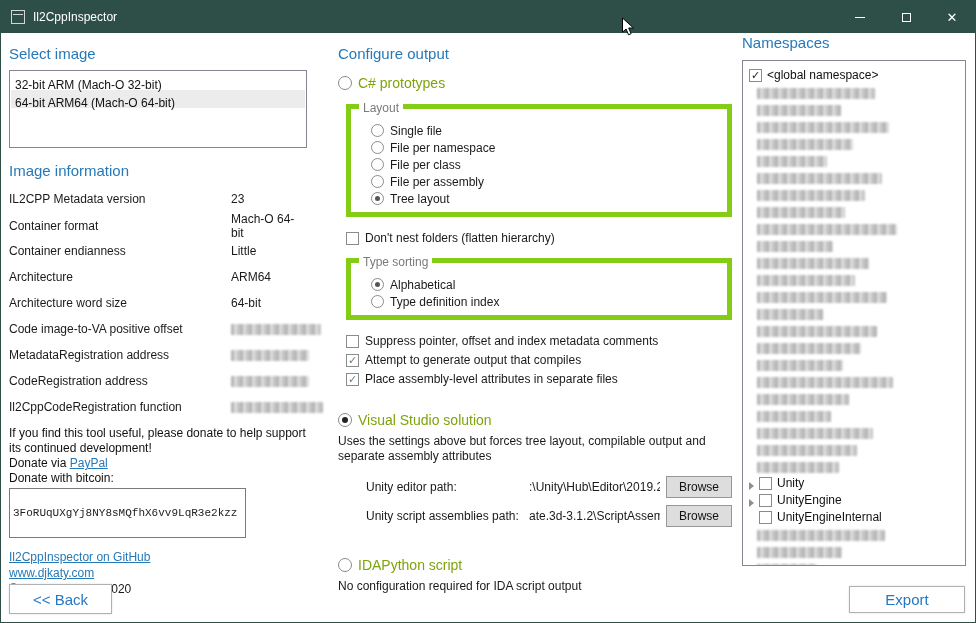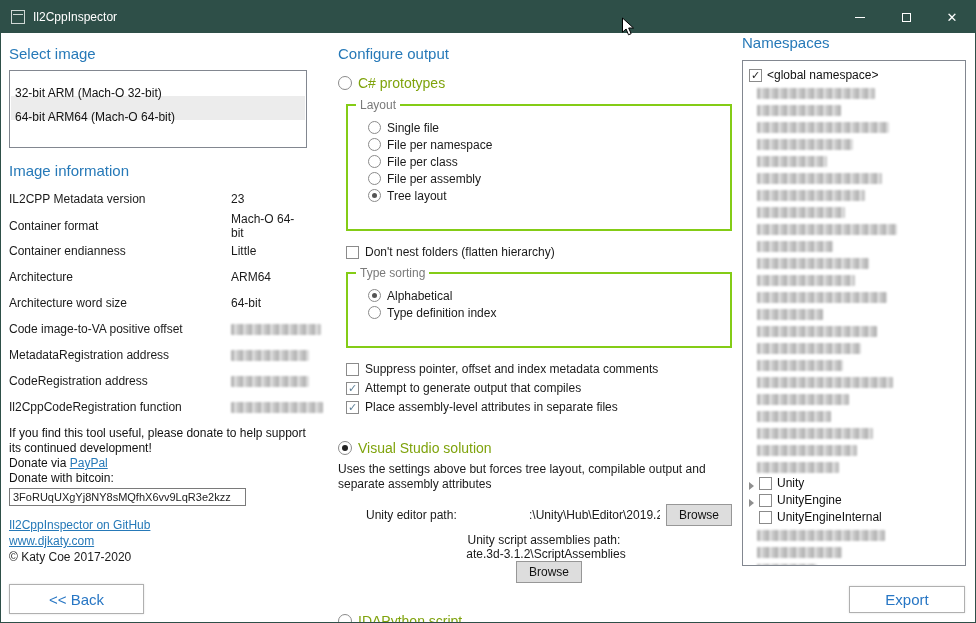--- a/index.html
+++ b/index.html
@@ -37,39 +37,39 @@
   .cb.black { color:#222; }
   .opt-row { display:flex; align-items:center; gap:6px; height:15px; }
   .opt-label { font-size:12px; color:#1a1a1a; }
   .redacted { display:inline-block; height:11px; border-radius:1px; flex:none;
               background:repeating-linear-gradient(90deg,#b5b5b5 0 3px,#dcdcdc 3px 6px,#c6c6c6 6px 9px);
               filter:blur(1.1px); }
 
   
   .col-left { position:absolute; left:8px; top:12px; width:298px; }
   .listbox { border:1px solid #828790; height:78px; margin-top:8px; padding:1px; overflow:hidden; background:#fff; }
-  .lb-item { height:18px; line-height:18px; padding:12px 4px; white-space:nowrap; }
+  .lb-item { height:18px; line-height:18px; padding:4px 4px; white-space:nowrap; }
   .lb-item.sel { background:#ececec; }
   .img-info-h { margin-top:14px; }
   .info-table { margin-top:7px; }
   .info-row { display:grid; grid-template-columns:222px 1fr; align-items:center; height:26px; }
   .info-key { color:#1a1a1a; }
   .info-value { color:#1a1a1a; }
   .donate { margin-top:6px; line-height:15px; }
   .donate-line { line-height:15px; }
-  .btc-input { display:block; width:237px; border:1px solid #7a7a7a; font-family:Liberation Sans, sans-serif;
-               font-size:11px; padding:2px 3px; margin-top:2px; color:#222; }
+  .btc-input { display:block; width:237px; border:1px solid #7a7a7a; font-family:Liberation Mono, monospace;
+               font-size:11px; padding:18px 3px; margin-top:2px; color:#222; }
   .links { margin-top:11px; line-height:16px; }
   .copyright { color:#1a1a1a; line-height:16px; }
 
   
   .col-mid { position:absolute; left:337px; top:12px; width:394px; }
   .mode-row { display:flex; align-items:center; gap:6px; margin-top:13px; }
   .mode-row .rb { width:14px; height:14px; }
-  .gbox { border:2px solid #84cc16; margin:13px 0 14px 8px; padding:12px 10px 24px 10px; position:relative; }
+  .gbox { border:5px solid #84cc16; margin:13px 0 14px 8px; padding:12px 10px 4px 10px; position:relative; }
   .gbox-label { position:absolute; top:-8px; left:8px; background:#fff; padding:0 4px; color:#7a7a7a; font-size:12px; }
   .gbox .opt-row { margin:2px 0 2px 10px; }
   .chk-row { display:flex; align-items:center; gap:6px; margin:14px 0 0 8px; }
   .chk-row.tight { margin-top:5px; }
   .mode-desc { margin-top:6px; line-height:15px; color:#1a1a1a; }
   .path-row { display:flex; align-items:center; margin:12px 0 0 28px; }
   .path-label { width:163px; flex:none; color:#1a1a1a; }
   .path-value { flex:1; text-align:right; margin-right:6px; white-space:nowrap; overflow:hidden; color:#1a1a1a; }
   .browse-btn { width:66px; height:22px; background:#dddddd; border:1px solid #979797; font-family:"Liberation Sans",sans-serif;
                 font-size:12px; color:#111; }
@@ -81,21 +81,21 @@
   .ns-row { height:17px; display:flex; align-items:flex-end; padding-left:6px; }
   .ns-row .redacted { margin-left:8px; }
   .ns-label { margin-left:5px; white-space:nowrap; }
   .tri { width:0; height:0; border-left:5px solid #8f8f8f; border-top:4px solid transparent;
          border-bottom:4px solid transparent; margin-right:5px; flex:none; }
   .tri-spacer { width:10px; flex:none; }
 
   
   .big-btn { position:absolute; background:#fff; border:1px solid #b0b0b0; color:#2776c4; font-size:15px;
              font-family:"Liberation Sans",sans-serif; box-shadow:0 0 2px rgba(0,0,0,.12); }
-  .back-btn { left:8px; bottom:8px; width:135px; height:30px; }
+  .back-btn { left:8px; bottom:8px; width:103px; height:30px; }
   .export-btn { right:10px; bottom:9px; width:116px; height:27px; }
 
   .cursor { position:absolute; left:620px; top:16px; z-index:50; pointer-events:none; }
 </style>
 </head>
 <body>
 
 <div class="window">
 
   <div class="titlebar">
@@ -247,21 +247,21 @@
         <span class="rb dark on"></span>
         <span class="green-h">Visual Studio solution</span>
       </div>
       <div class="mode-desc">Uses the settings above but forces tree layout, compilable output and separate assembly attributes</div>
 
       <div class="path-row">
         <span class="path-label">Unity editor path:</span>
         <span class="path-value">:\Unity\Hub\Editor\2019.2.8f1</span>
         <button class="browse-btn">Browse</button>
       </div>
-      <div class="path-row" style="margin-top:7px;flex-direction:column;">
+      <div class="path-row" style="margin-top:7px;">
         <span class="path-label">Unity script assemblies path:</span>
         <span class="path-value">ate.3d-3.1.2\ScriptAssemblies</span>
         <button class="browse-btn">Browse</button>
       </div>
 
       <div class="mode-row" style="margin-top:30px;">
         <span class="rb"></span>
         <span class="green-h">IDAPython script</span>
       </div>
       <div class="mode-desc">No configuration required for IDA script output</div>

